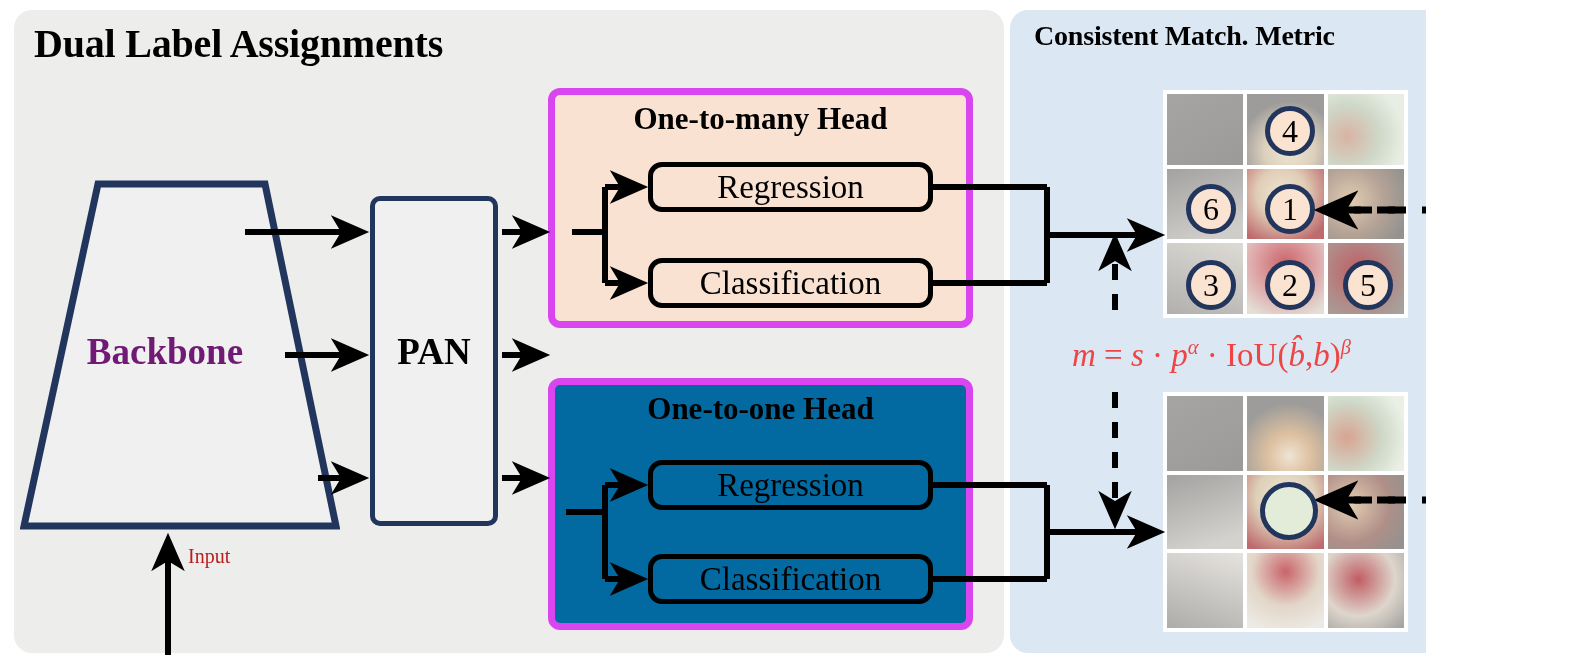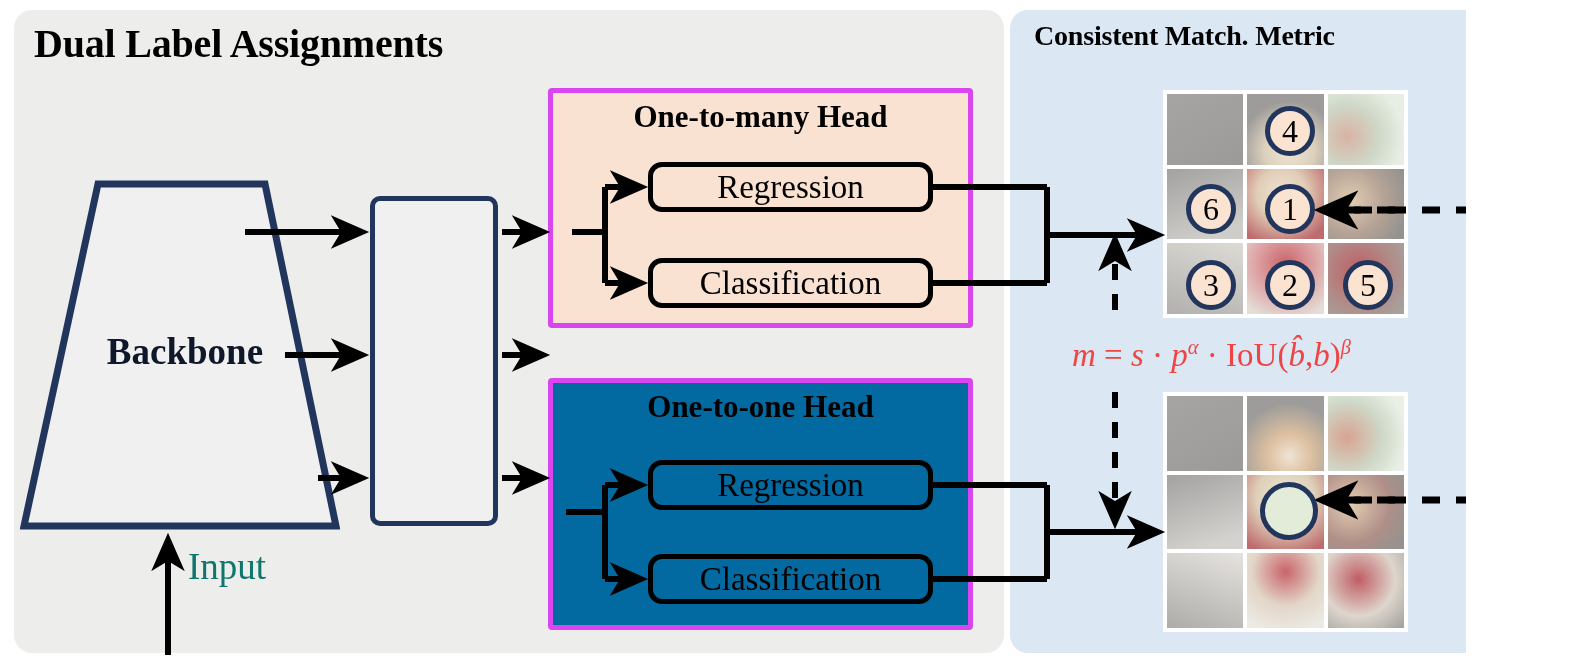--- a/index.html
+++ b/index.html
@@ -7,21 +7,20 @@
     padding: 0;
     background: #ffffff;
   }
   #root {
     position: relative;
     width: 1426px;
     height: 663px;
     background: #ffffff;
     font-family: "Liberation Serif", "DejaVu Serif", serif;
     overflow: hidden;
-    padding-left: 40px;
   }
   .panel {
     position: absolute;
     border-radius: 18px;
   }
   #panel-left {
     left: 14px; top: 10px;
     width: 990px; height: 643px;
     background: #ededec;
   }
@@ -41,26 +40,26 @@
   #title-right { left: 1034px; top: 20px; font-size: 28px; }
 
   
   #backbone-shape {
     position: absolute;
     left: 20px; top: 180px;
     width: 320px; height: 350px;
   }
   #backbone-label {
     position: absolute;
-    left: 40px; top: 330px;
+    left: 20px; top: 330px;
     width: 290px;
     text-align: center;
     font-size: 37px;
     font-weight: bold;
-    color: #0f172a;
+    color: #701a75;
   }
 
   
   #pan-box {
     position: absolute;
     left: 370px; top: 196px;
     width: 128px; height: 330px;
     background: #f0f0f0;
     border: 5px solid #22355c;
     border-radius: 10px;
@@ -72,22 +71,22 @@
     width: 128px;
     text-align: center;
     font-size: 37px;
     font-weight: bold;
     color: #000;
   }
 
   
   .head-box {
     position: absolute;
-    border: 5px solid #d946ef;
-    border-radius: 4px;
+    border: 7px solid #d946ef;
+    border-radius: 12px;
     box-sizing: border-box;
   }
   #head-o2m {
     left: 548px; top: 88px;
     width: 425px; height: 240px;
     background: #fae2d3;
   }
   #head-o2o {
     left: 548px; top: 378px;
     width: 425px; height: 252px;
@@ -174,20 +173,21 @@
 
   <div class="panel" id="panel-left"></div>
   <div class="panel-title" id="title-left">Dual Label Assignments</div>
 
   <svg id="backbone-shape" viewBox="0 0 320 350">
     <polygon points="78,4 245,4 316,346 4,346" fill="#f0f0f0" stroke="#22355c" stroke-width="7" stroke-linejoin="miter"></polygon>
   </svg>
   <div id="backbone-label">Backbone</div>
 
   <div id="pan-box"></div>
+  <div id="pan-label">PAN</div>
 
   <div class="head-box" id="head-o2m">
     <div class="head-title">One-to-many Head</div>
   </div>
   <div class="sub-box" style="left:648px; top:162px; width:285px; height:50px;">
     <span>Regression</span>
   </div>
   <div class="sub-box" style="left:648px; top:258px; width:285px; height:50px;">
     <span>Classification</span>
   </div>
@@ -195,21 +195,21 @@
   <div class="head-box" id="head-o2o">
     <div class="head-title">One-to-one Head</div>
   </div>
   <div class="sub-box" style="left:648px; top:460px; width:285px; height:50px;">
     <span>Regression</span>
   </div>
   <div class="sub-box" style="left:648px; top:554px; width:285px; height:50px;">
     <span>Classification</span>
   </div>
 
-  <div style="position:absolute; left:188px; top:545px; font-size:37px; color:#0f766e;">Input</div>
+  <div style="position:absolute; left:188px; top:545px; font-size:20px; color:#b91c1c;">Input</div>
 
   <div class="panel" id="panel-right"></div>
   <div class="panel-title" id="title-right">Consistent Match. Metric</div>
 
   <div class="photo-grid" id="grid-top">
     <div class="cell">
         <div class="ph" style="background:linear-gradient(150deg,#a6a5a3,#9b9a98);"></div>
       </div>
     <div class="cell">
         <div class="ph" style="background:radial-gradient(circle at 55% 80%,#efe4d4 0%,#ddd0bd 35%,#9d9c9a 70%);"></div>

